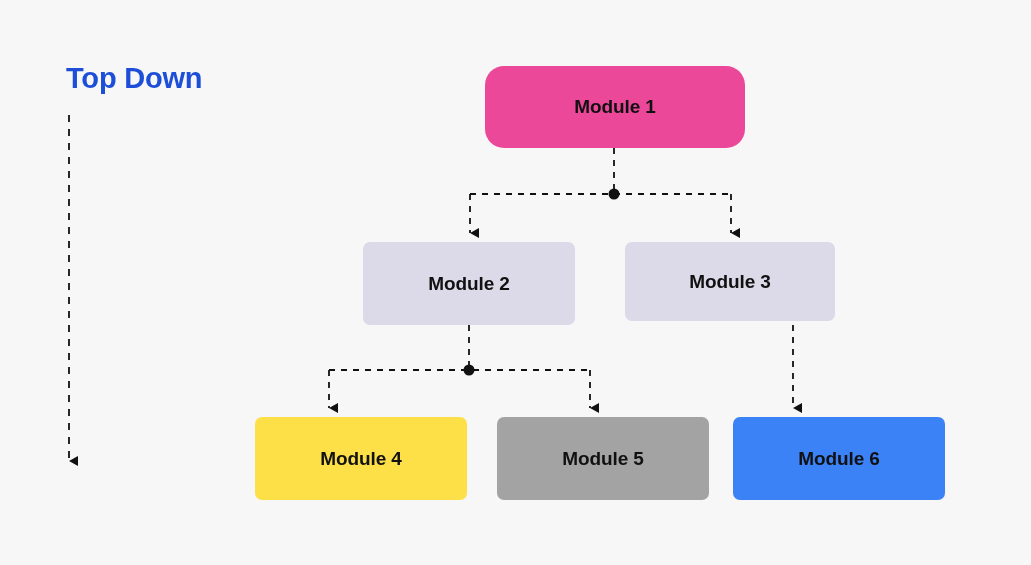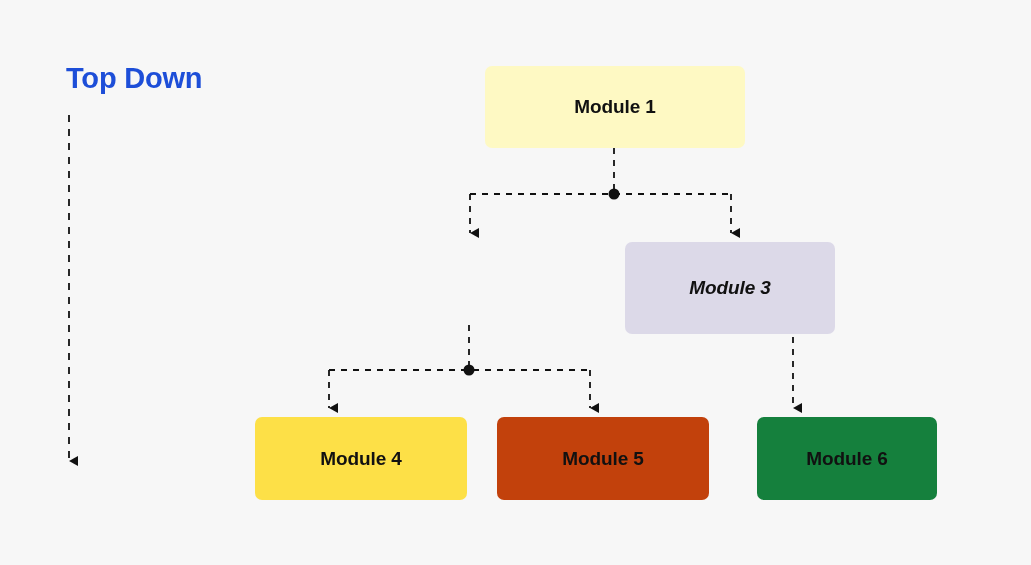--- a/index.html
+++ b/index.html
@@ -107,24 +107,25 @@
 
     <g>
       <line x1="590" y1="370" x2="590" y2="408" stroke="#111111" stroke-width="1.8" stroke-dasharray="6 6" marker-end="url(#arrowhead)"></line>
     </g>
 
     <g>
       <line x1="793" y1="325" x2="793" y2="408" stroke="#111111" stroke-width="1.8" stroke-dasharray="6 6" marker-end="url(#arrowhead)"></line>
     </g>
   </svg>
 
-  <div class="module-box" id="box-module-1" style="left: 485px; top: 66px; width: 260px; height: 82px; background: #fef9c3;">Module 1</div>
+  <div class="module-box" id="box-module-1" style="left: 485px; top: 66px; width: 260px; height: 82px; background: #ec4899; border-radius: 19px;">Module 1</div>
 
+  <div class="module-box" id="box-module-2" style="left: 363px; top: 242px; width: 212px; height: 83px; background: rgb(220, 217, 232);">Module 2</div>
 
-  <div class="module-box" id="box-module-3" style="left: 625px; top: 242px; width: 210px; height: 92px; background: rgb(220, 217, 232); font-style: italic;">Module 3</div>
+  <div class="module-box" id="box-module-3" style="left: 625px; top: 242px; width: 210px; height: 79px; background: rgb(220, 217, 232);">Module 3</div>
 
   <div class="module-box" id="box-module-4" style="left: 255px; top: 417px; width: 212px; height: 83px; background: #fde047;">Module 4</div>
 
-  <div class="module-box" id="box-module-5" style="left: 497px; top: 417px; width: 212px; height: 83px; background: #c2410c;">Module 5</div>
+  <div class="module-box" id="box-module-5" style="left: 497px; top: 417px; width: 212px; height: 83px; background: #a3a3a3;">Module 5</div>
 
-  <div class="module-box" id="box-module-6" style="left: 757px; top: 417px; width: 180px; height: 83px; background: #15803d;">Module 6</div>
+  <div class="module-box" id="box-module-6" style="left: 733px; top: 417px; width: 212px; height: 83px; background: #3b82f6;">Module 6</div>
 
 </div>
 
 </body></html>

